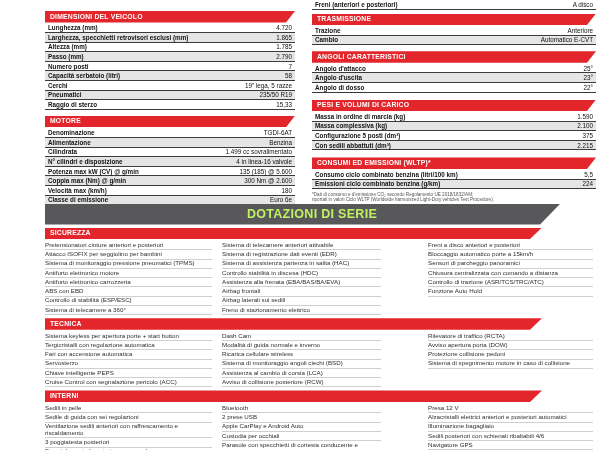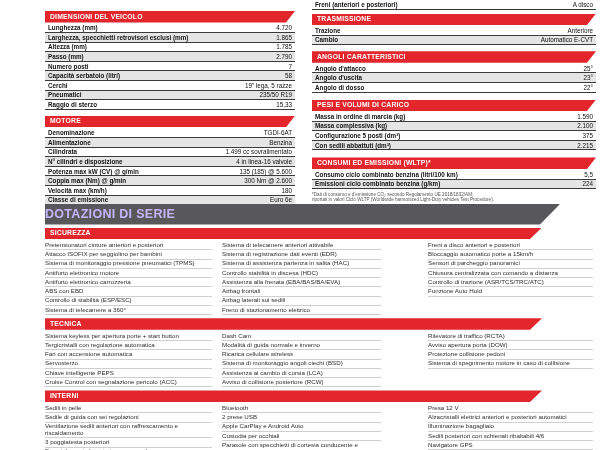--- a/index.html
+++ b/index.html
@@ -40,23 +40,24 @@
   }
   .spec-rows .spec-row:nth-child(even){background:#e5e5e6;}
   .spec-label{font-weight:700;}
   .spec-value{font-weight:400;text-align:right;white-space:nowrap;padding-left:6px;}
 
   .footnote{margin-top:2.5px;font-size:4.6px;line-height:5.2px;color:#555;}
 
   
   #dotazioni{position:absolute;left:45px;top:204px;width:552px;}
   .dz-banner{
-    background:var(--dark);color:#c4b5fd;font-weight:700;font-size:12.5px;line-height:12.5px;
-    letter-spacing:.3px;padding:4px 0 4px 0;width:515px;box-sizing:border-box;
+    background:var(--dark);color:#bef264;font-weight:700;font-size:12.5px;line-height:12.5px;
+    letter-spacing:.3px;padding:4px 0 4px 19px;width:515px;box-sizing:border-box;
     clip-path:polygon(0 0,100% 0,calc(100% - 20px) 100%,0 100%);
+    text-align:center;
   }
   .dz-group{margin-top:3px;}
   .group-banner{
     background:var(--red);color:#fff;font-weight:700;font-size:6.8px;line-height:6.5px;
     letter-spacing:.2px;padding:2.5px 0 2.5px 5px;width:497px;box-sizing:border-box;
     clip-path:polygon(0 0,100% 0,calc(100% - 12px) 100%,0 100%);
   }
   .cols{display:flex;margin-top:2px;align-items:flex-start;}
   .col{display:flex;flex-direction:column;}
   .col:nth-child(1){width:167px;}

